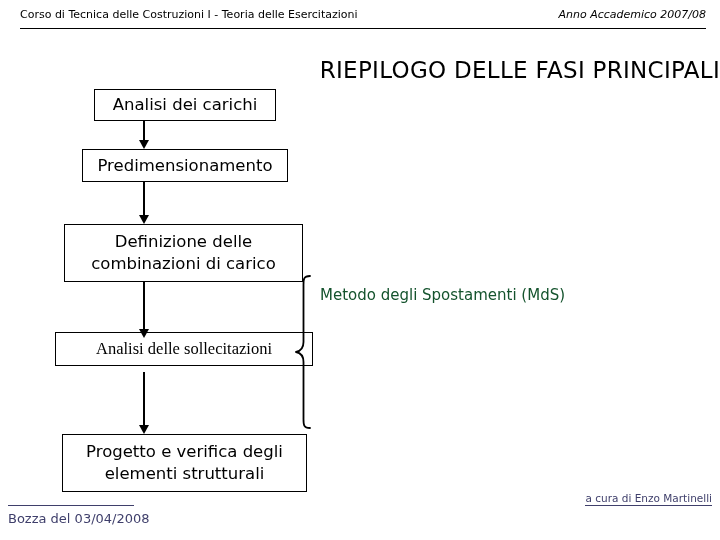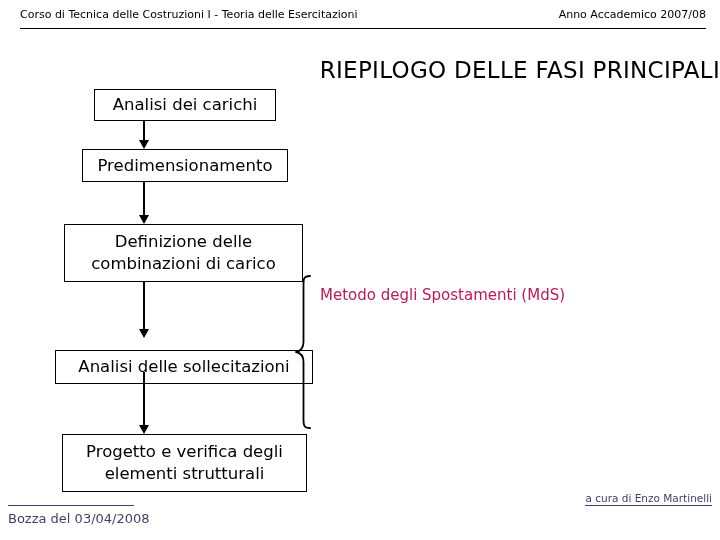--- a/index.html
+++ b/index.html
@@ -29,20 +29,21 @@
   }
   .hdr-right {
     position: absolute;
     right: 14px;
     top: 8px;
     font-size: 11px;
     line-height: 13px;
     white-space: nowrap;
     color: #000;
     text-align: right;
+    font-style: italic;
   }
   .hdr-rule {
     position: absolute;
     left: 20px;
     top: 28px;
     width: 686px;
     height: 0;
     border-top: 1.6px solid #000;
   }
 
@@ -73,21 +74,21 @@
     line-height: 22px;
     padding: 0 6px;
     color: #000;
     margin-left: 40px;
   }
   .fbox span { display: block; white-space: pre-line; }
 
   #box-carichi      { left: 54px;  top: 89px;  width: 182px; height: 32px; }
   #box-predim       { left: 42px;  top: 149px; width: 206px; height: 33px; }
   #box-combinazioni { left: 24px;  top: 224px; width: 239px; height: 58px; }
-  #box-sollecit     { left: 15px;  top: 350px; width: 258px; height: 34px; }
+  #box-sollecit     { left: 15px;  top: 332px; width: 258px; height: 34px; font-family: Liberation Serif, serif; }
   #box-progetto     { left: 22px;  top: 434px; width: 245px; height: 58px; }
 
   
   .arrow {
     position: absolute;
     left: 143px;
     width: 2px;
     background: #000;
   }
   .arrow::after {
@@ -114,21 +115,21 @@
     width: 26px;
     height: 160px;
   }
 
   
   .method-label {
     position: absolute;
     font-size: 15px;
     line-height: 19px;
     white-space: nowrap;
-    color: #be185d;
+    color: #14532d;
   }
   #label-mds      { left: 320px; top: 286px; }
   #label-vincoli  { left: 320px; top: 401px; }
 
   
   .foot-rule-left {
     position: absolute;
     left: 8px;
     top: 505px;
     width: 126px;

